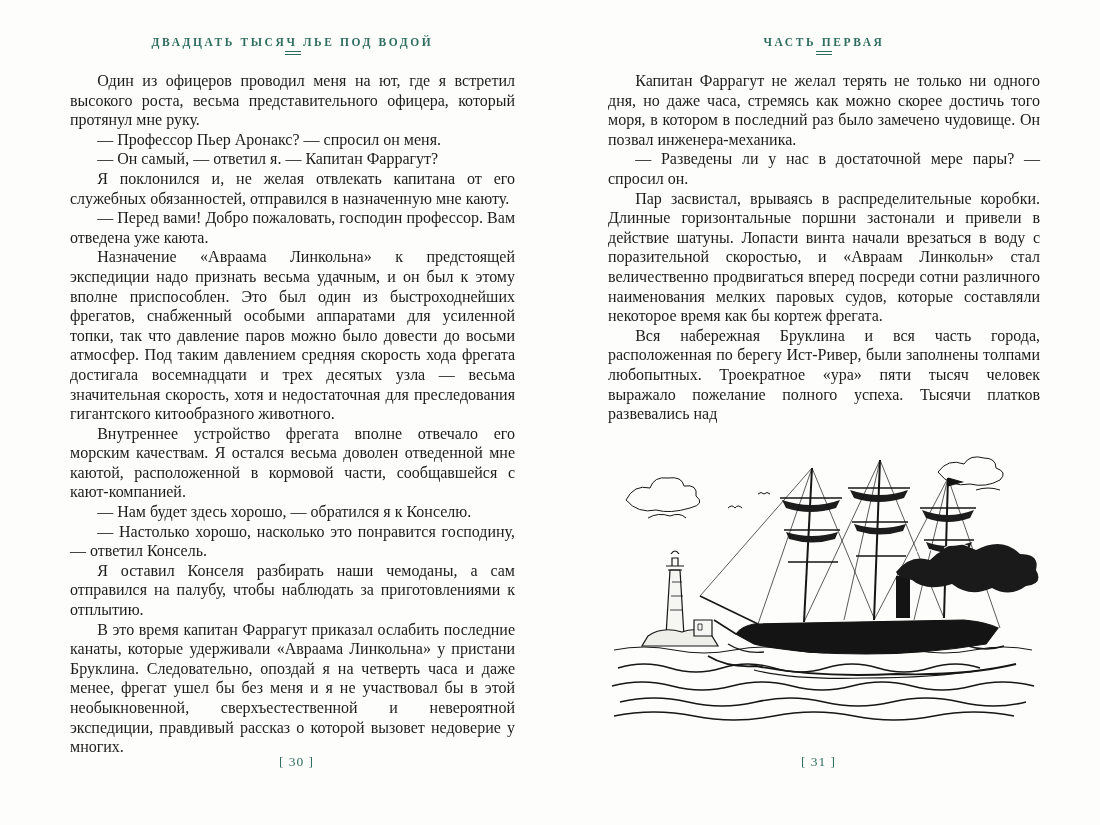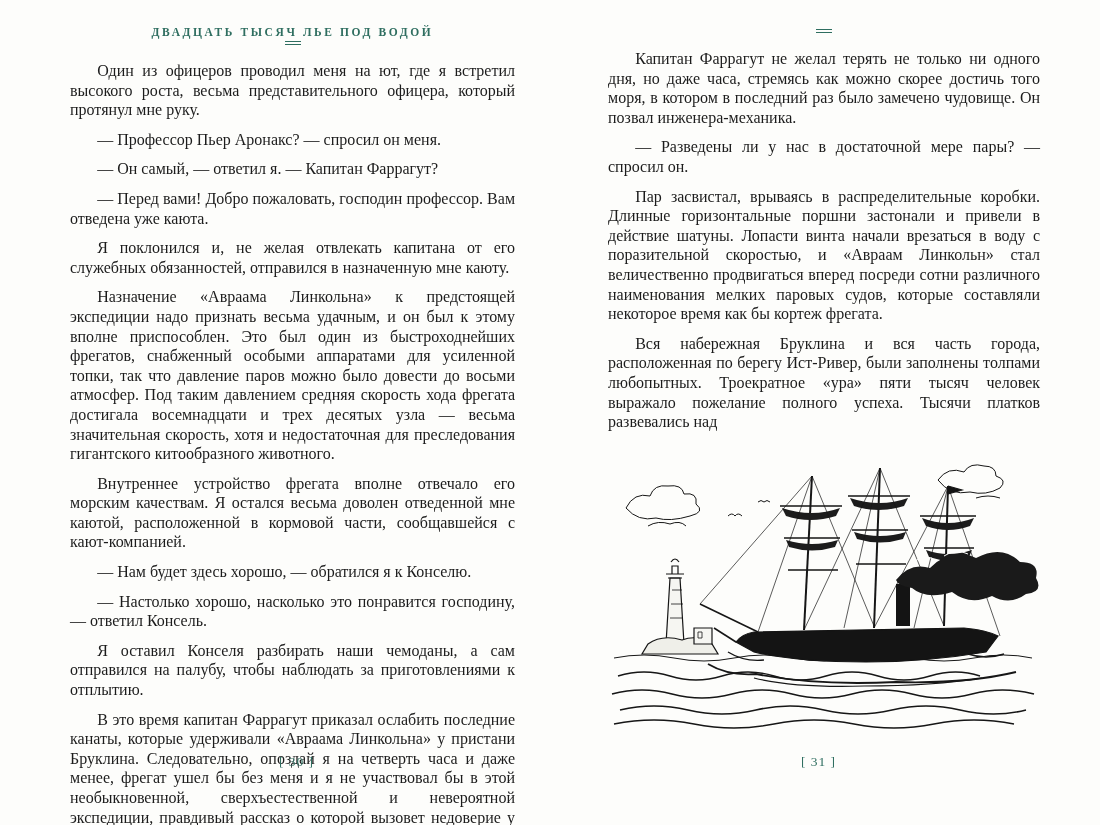--- a/index.html
+++ b/index.html
@@ -15,21 +15,21 @@
     font-family:"Liberation Serif", serif;
   }
   .spread{
     display:flex;
     width:1100px;height:825px;
     background:var(--paper);
   }
   .page{
     position:relative;
     width:550px;height:825px;
-    padding-top:26px;
+    padding-top:36px;
   }
   .page-left{padding-left:70px;padding-right:35px;}
   .page-right{padding-left:58px;padding-right:60px;}
   .running-head{
     text-align:center;
     font-family:"Liberation Serif", serif;
     font-size:11.5px;
     font-weight:bold;
     letter-spacing:2.6px;
     color:var(--accent);
@@ -44,21 +44,20 @@
   .text-block{
     margin-top:16px;
     font-size:16px;
     line-height:19.6px;
     text-align:justify;
     hyphens:auto;
     -webkit-hyphens:auto;
   }
   .para{
     text-indent:1.7em;
-    margin-top:10px;
   }
   .page-number{
     position:absolute;
     bottom:55px;left:0;right:0;
     text-align:center;
     font-size:13.5px;
     color:var(--accent);
     letter-spacing:1px;
   }
   .page-left .page-number{left:70px;right:27px;}
@@ -77,34 +76,35 @@
 
   <section class="page page-left">
     <header>
       <div class="running-head">ДВАДЦАТЬ ТЫСЯЧ ЛЬЕ ПОД ВОДОЙ</div>
       <div class="ornament"></div>
     </header>
     <div class="text-block">
       <p class="para">Один из офицеров проводил меня на ют, где я встретил высокого роста, весьма представительного офицера, который протянул мне руку.</p>
       <p class="para">— Профессор Пьер Аронакс? — спросил он меня.</p>
       <p class="para">— Он самый, — ответил я. — Капитан Фаррагут?</p>
+      <p class="para">Я поклонился и, не желая отвлекать капитана от его служебных обязанностей, отправился в назначенную мне каюту.</p>
       <p class="para">— Перед вами! Добро пожаловать, господин профессор. Вам отведена уже каюта.</p>
-      <p class="para">Я поклонился и, не желая отвлекать капитана от его служебных обязанностей, отправился в назначенную мне каюту.</p>
       <p class="para">Назначение «Авраама Линкольна» к предстоящей экспедиции надо признать весьма удачным, и он был к этому вполне приспособлен. Это был один из быстроходнейших фрегатов, снабженный особыми аппаратами для усиленной топки, так что давление паров можно было довести до восьми атмосфер. Под таким давлением средняя скорость хода фрегата достигала восемнадцати и трех десятых узла — весьма значительная скорость, хотя и недостаточная для преследования гигантского китообразного животного.</p>
       <p class="para">Внутреннее устройство фрегата вполне отвечало его морским качествам. Я остался весьма доволен отведенной мне каютой, расположенной в кормовой части, сообщавшейся с кают-компанией.</p>
       <p class="para">— Нам будет здесь хорошо, — обратился я к Конселю.</p>
       <p class="para">— Настолько хорошо, насколько это понравится господину, — ответил Консель.</p>
       <p class="para">Я оставил Конселя разбирать наши чемоданы, а сам отправился на палубу, чтобы наблюдать за приготовлениями к отплытию.</p>
       <p class="para">В это время капитан Фаррагут приказал ослабить последние канаты, которые удерживали «Авраама Линкольна» у пристани Бруклина. Следовательно, опоздай я на четверть часа и даже менее, фрегат ушел бы без меня и я не участвовал бы в этой необыкновенной, сверхъестественной и невероятной экспедиции, правдивый рассказ о которой вызовет недоверие у многих.</p>
     </div>
     <div class="page-number">[ 30 ]</div>
   </section>
 
   <section class="page page-right">
     <header>
+      <div class="running-head">ЧАСТЬ ПЕРВАЯ</div>
       <div class="ornament"></div>
     </header>
     <div class="text-block">
       <p class="para">Капитан Фаррагут не желал терять не только ни одного дня, но даже часа, стремясь как можно скорее достичь того моря, в котором в последний раз было замечено чудовище. Он позвал инженера-механика.</p>
       <p class="para">— Разведены ли у нас в достаточной мере пары? — спросил он.</p>
       <p class="para">Пар засвистал, врываясь в распределительные коробки. Длинные горизонтальные поршни застонали и привели в действие шатуны. Лопасти винта начали врезаться в воду с поразительной скоростью, и «Авраам Линкольн» стал величественно продвигаться вперед посреди сотни различного наименования мелких паровых судов, которые составляли некоторое время как бы кортеж фрегата.</p>
       <p class="para">Вся набережная Бруклина и вся часть города, расположенная по берегу Ист-Ривер, были заполнены толпами любопытных. Троекратное «ура» пяти тысяч человек выражало пожелание полного успеха. Тысячи платков развевались над</p>
     </div>
 
     <figure class="figure">

